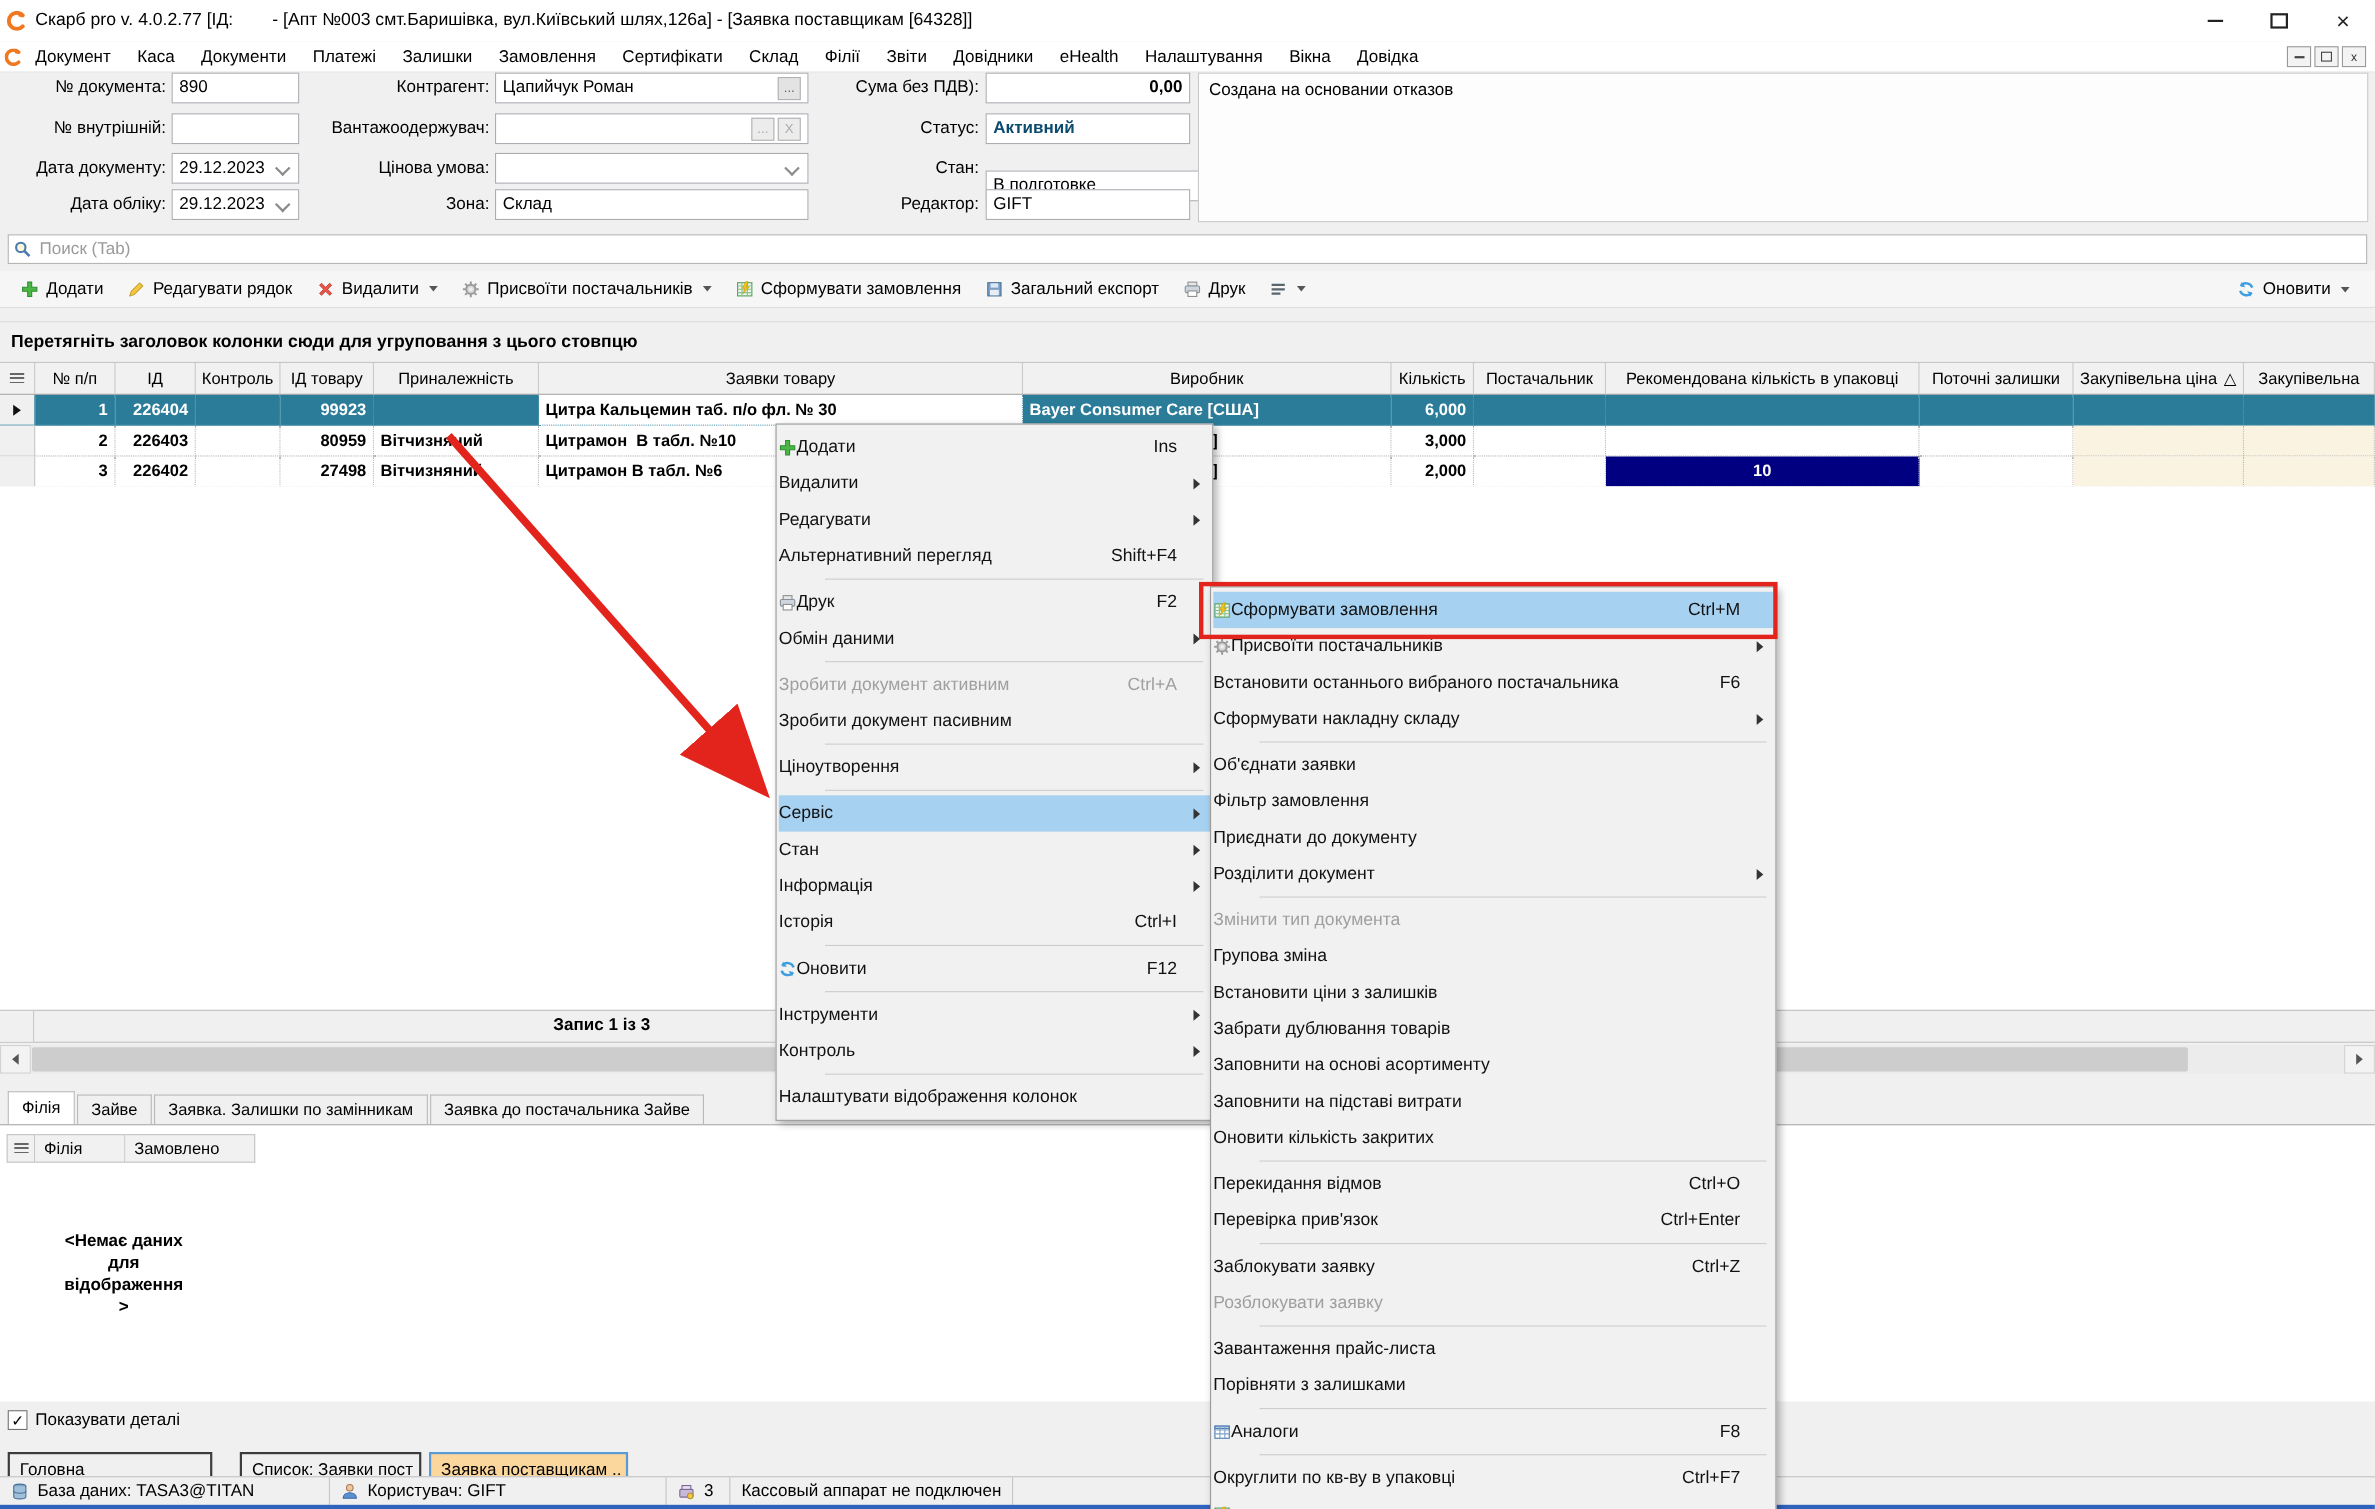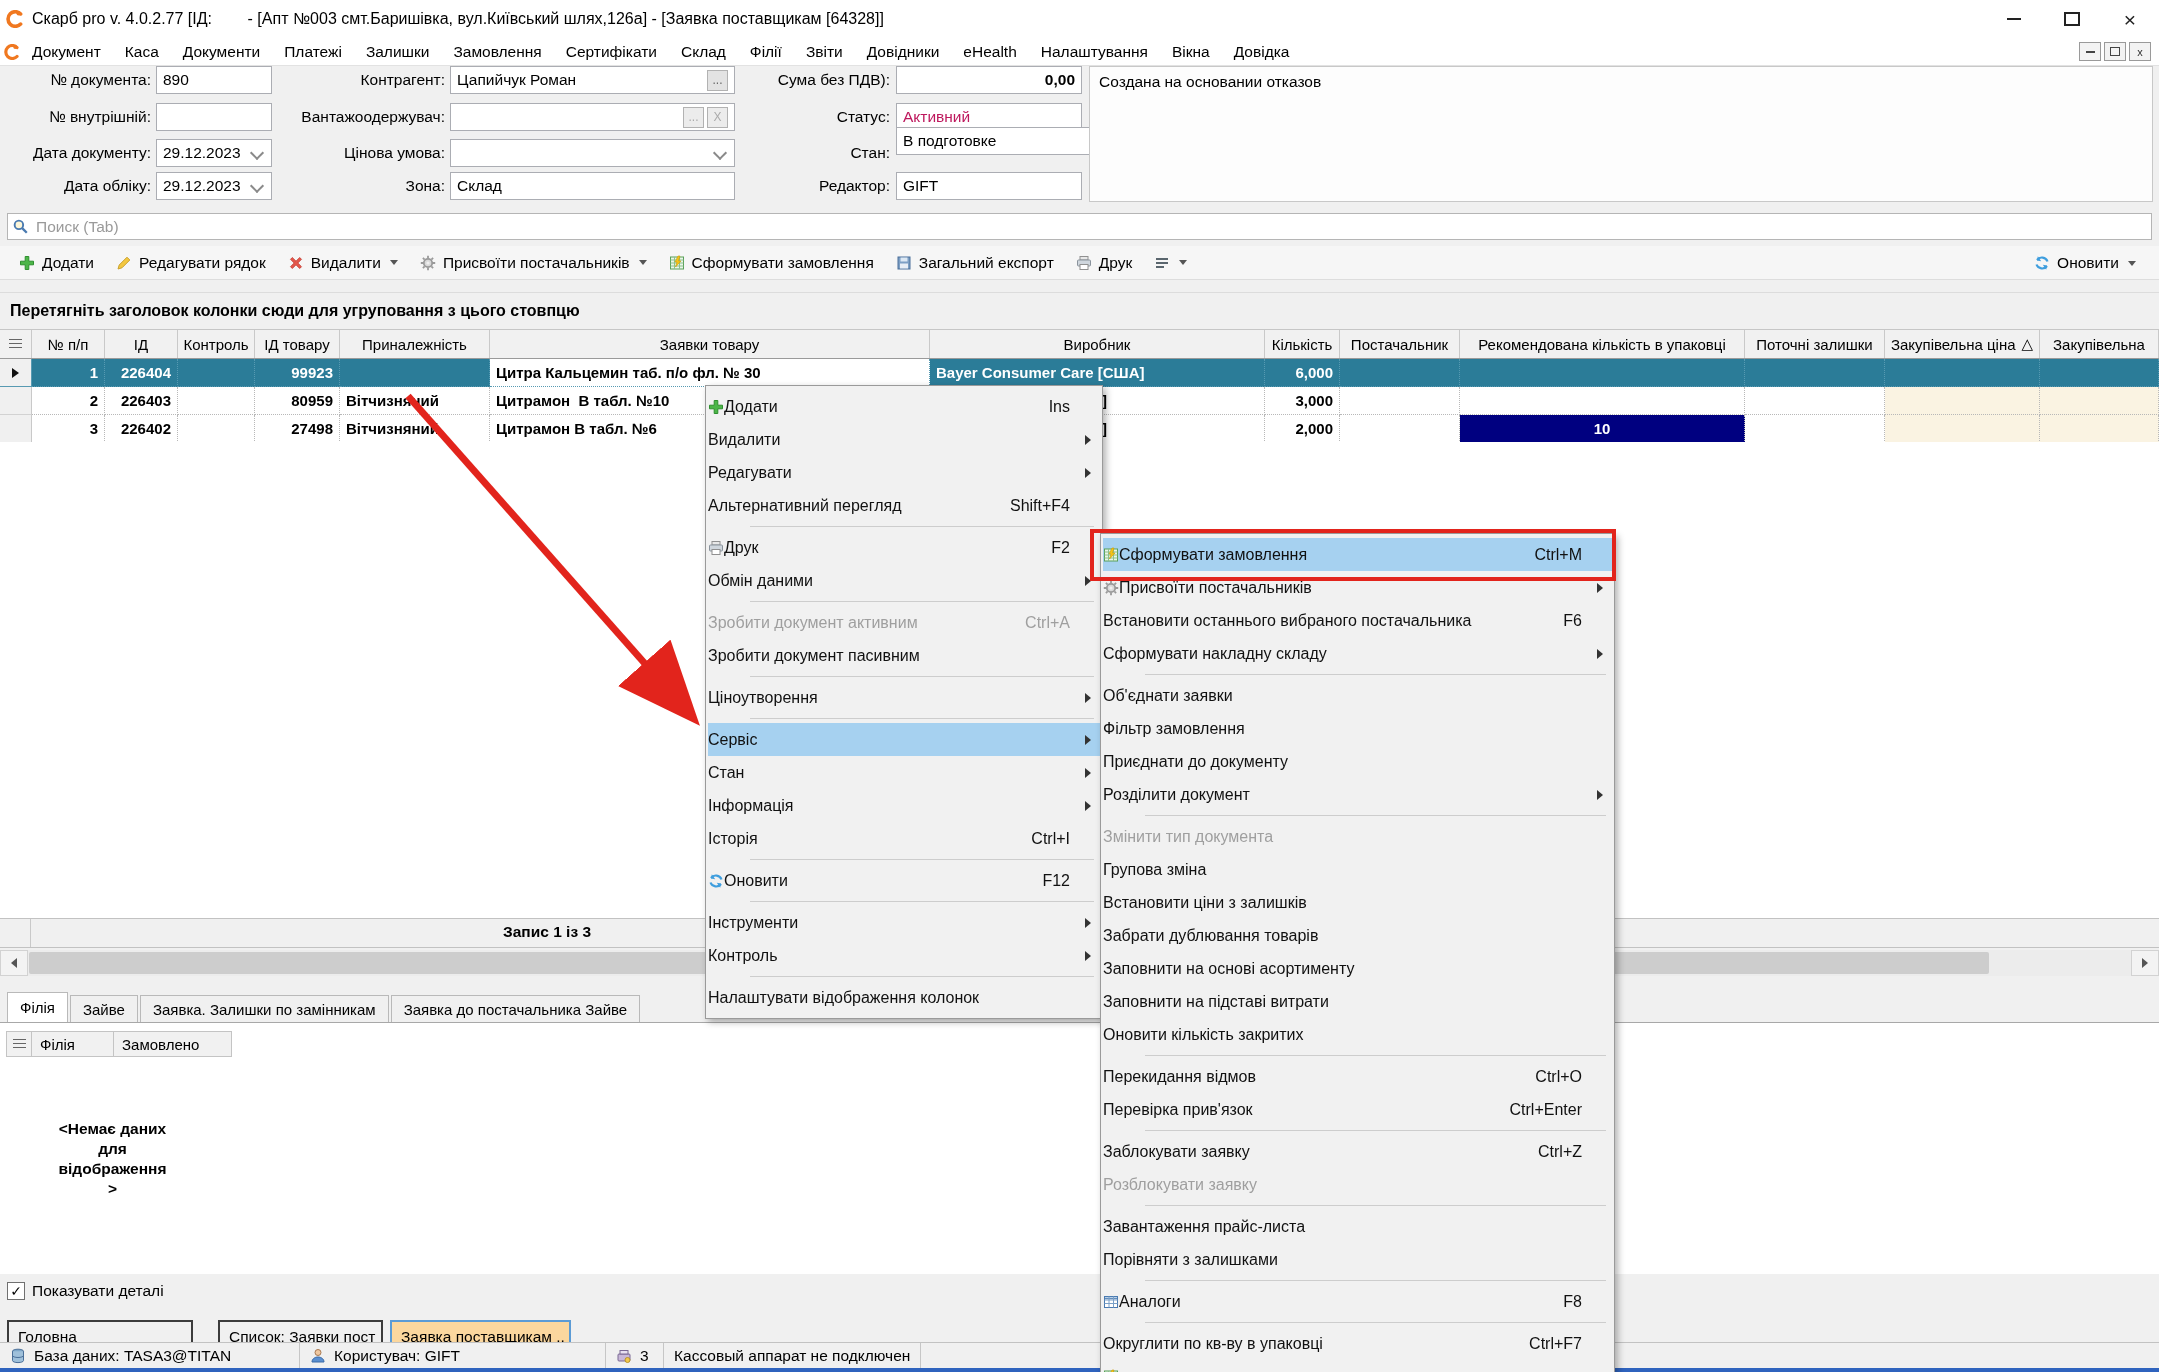--- a/index.html
+++ b/index.html
@@ -22,21 +22,21 @@
 .mb-item{padding:0 12px;font-size:15.5px;height:100%;display:flex;align-items:center;white-space:nowrap}
 .mdi-btns{position:absolute;right:8px;top:4px;display:flex;gap:3px}
 .mdi-btn{width:22px;height:19px;border:1px solid #9a9a9a;background:#f3f3f3;display:flex;align-items:center;justify-content:center;font-size:11px;color:#333;box-sizing:border-box}
 .mdi-min{width:9px;height:2px;background:#444}
 .mdi-sq{width:8px;height:7px;border:1.5px solid #444}
 
 
 .flbl{position:absolute;height:28px;line-height:28px;text-align:right;font-size:15.5px;white-space:nowrap}
 .fin{position:absolute;height:28px;background:#fff;border:1px solid #abadb3;display:flex;align-items:center;padding:0 6px;font-size:15.5px;box-sizing:border-box;white-space:pre}
 .fin.ralign{justify-content:flex-end;font-weight:bold}
-.green{color:#be185d;font-weight:normal}
+.green{color:#0c4a6e;font-weight:bold}
 .chev{width:8px;height:8px;border-right:2px solid #8a8a8a;border-bottom:2px solid #8a8a8a;transform:rotate(45deg);margin-top:-5px}
 .combo-chev{position:absolute;right:9px;top:13px}
 .btn3{width:21px;height:21px;background:#e3e3e3;border:1px solid #b2b2b2;font-size:12px;display:flex;align-items:center;justify-content:center;color:#666;margin-left:3px;box-sizing:border-box;flex:0 0 auto}
 .btn3.dis{color:#aaa;background:#ececec}
 .fin-flex{justify-content:space-between}
 .note{position:absolute;left:1089px;top:66px;width:1064px;height:136px;background:#fdfdfd;border:1px solid #c8c8c8;padding:6px 9px;box-sizing:border-box;font-size:15.5px}
 
 
 .search{position:absolute;left:7px;top:213px;width:2145px;height:27px;background:#fff;border:1px solid #b5b5b5;display:flex;align-items:center;box-sizing:border-box;padding-left:4px;gap:5px}
 .search input{border:none;outline:none;flex:1;font-size:15.5px;font-family:"Liberation Sans",sans-serif;background:transparent}
@@ -202,21 +202,21 @@
   <span class="flbl" style="left:280px;top:139px;width:165px">Цінова умова:</span>
   <div class="fin" style="left:450px;top:139px;width:285px"><span></span><span class="chev combo-chev"></span></div>
   <span class="flbl" style="left:280px;top:172px;width:165px">Зона:</span>
   <div class="fin" style="left:450px;top:172px;width:285px"><span>Склад</span></div>
 
   <span class="flbl" style="left:765px;top:66px;width:125px">Сума без ПДВ):</span>
   <div class="fin ralign" style="left:896px;top:66px;width:186px"><span>0,00</span></div>
   <span class="flbl" style="left:765px;top:103px;width:125px">Статус:</span>
   <div class="fin" style="left:896px;top:103px;width:186px"><span class="green">Активний</span></div>
   <span class="flbl" style="left:765px;top:139px;width:125px">Стан:</span>
-  <div class="fin" style="left:896px;top:127px;width:224px"><span>В подготовке</span></div>
+  <div class="fin" style="left:896px;top:155px;width:224px"><span>В подготовке</span></div>
   <span class="flbl" style="left:765px;top:172px;width:125px">Редактор:</span>
   <div class="fin" style="left:896px;top:172px;width:186px"><span>GIFT</span></div>
 
   <div class="note"><span>Создана на основании отказов</span></div>
 </div>
 
 <div class="search">
   <span class="icon">
     <svg viewBox="0 0 16 16" width="17" height="17">
         <circle cx="6.5" cy="6.5" r="4" fill="#fdf6d8" stroke="#4a7ab0" stroke-width="1.8"></circle>

